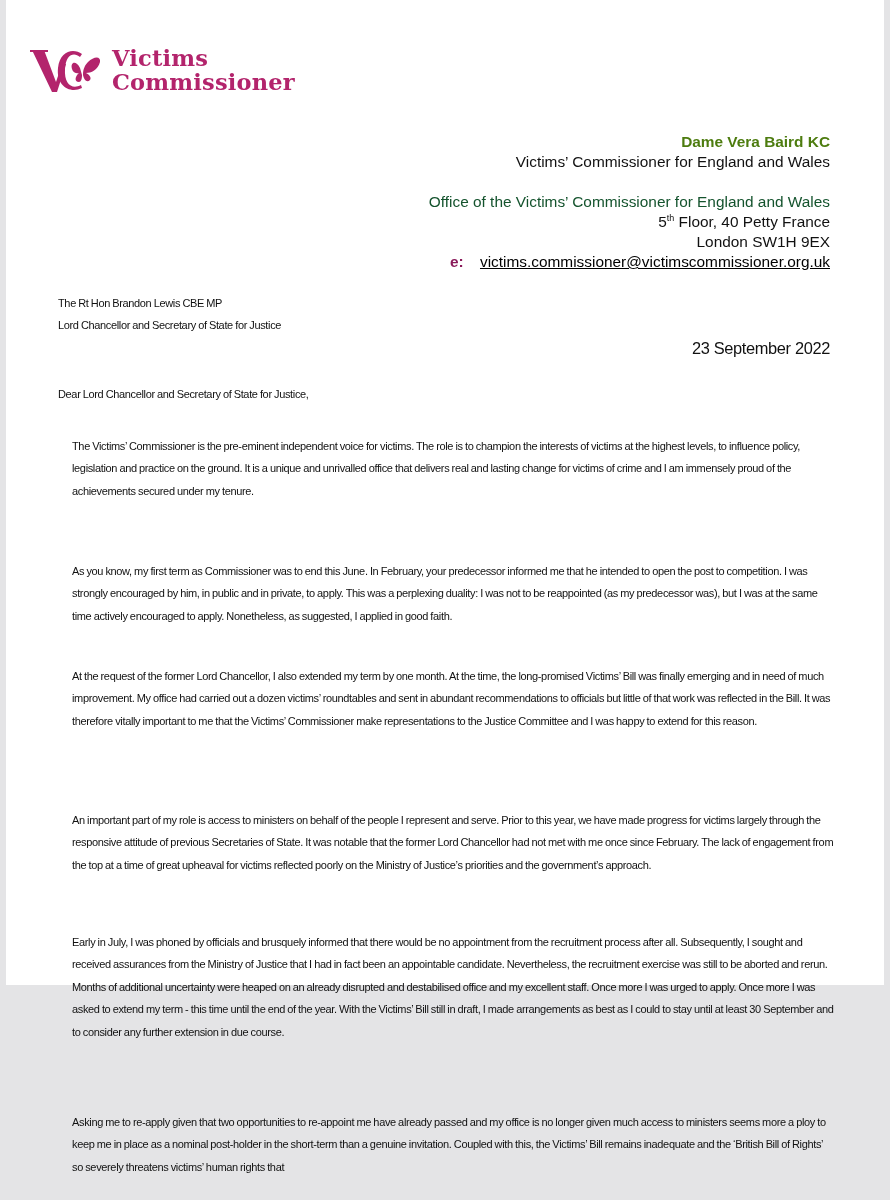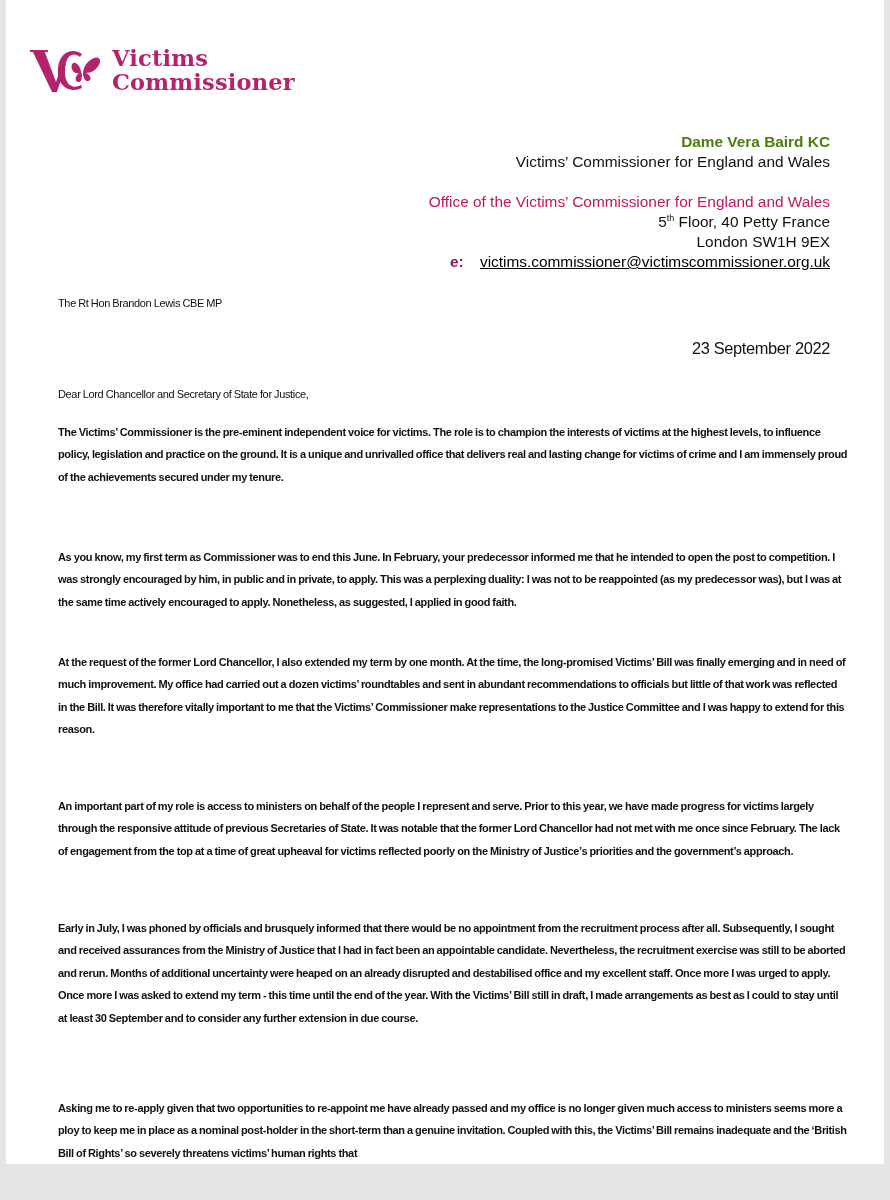--- a/index.html
+++ b/index.html
@@ -13,21 +13,21 @@
       position: relative;
       overflow: hidden;
       font-family: "Liberation Sans", sans-serif;
       color: #111;
     }
     .page {
       position: absolute;
       left: 6px;
       top: 0;
       width: 878px;
-      height: 1164px;
+      height: 985px;
       background: #ffffff;
     }
     .logo {
       position: absolute;
       left: 24px;
       top: 40px;
       height: 60px;
       display: flex;
       align-items: center;
     }
@@ -56,21 +56,21 @@
     .sender .name {
       color: #4d7c0f;
       font-weight: bold;
     }
     .sender .role {
       font-weight: normal;
       color: #111;
     }
     .sender .addr {
       margin-top: 20px;
-      color: #be185d;
+      color: #14532d;
     }
     .sender sup {
       font-size: 9px;
       vertical-align: 6px;
       line-height: 0;
     }
     .sender .email-label {
       color: #8a1a5a;
       font-weight: bold;
     }
@@ -98,21 +98,21 @@
       line-height: 22px;
       letter-spacing: -0.35px;
     }
     .salutation { top: 383px; }
     .p1 { top: 421px; }
     .p2 { top: 546px; }
     .p3 { top: 651px; }
     .p4 { top: 795px; }
     .p5 { top: 917px; }
     .p6 { top: 1097px; }
-    .text p { margin: 0; font-weight: bold; }
+    .text p { margin: 14px; }
   </style>
 </head>
 <body>
 
 <div class="page">
 
   <div class="logo">
     <svg class="logo-mark" viewBox="0 0 76 56">
 
       <path d="M2 8 L14 8 L26 40 L32 22 L36 22 L27 50 L22 50 Z" fill="#b3246c"></path>
@@ -136,20 +136,21 @@
     <div><span>5</span><sup>th</sup><span> Floor, 40 Petty France</span></div>
     <div>London SW1H 9EX</div>
     <div>
       <span class="email-label">e:</span>
       <a>victims.commissioner@victimscommissioner.org.uk</a>
     </div>
   </div>
 
   <div class="text recipient">
     <div>The Rt Hon Brandon Lewis CBE MP</div>
+    <div>Lord Chancellor and Secretary of State for Justice</div>
   </div>
 
   <div class="date">23 September 2022</div>
 
   <div class="text salutation">Dear Lord Chancellor and Secretary of State for Justice,</div>
 
   <div class="text p1">
       <p>The Victims’ Commissioner is the pre-eminent independent voice for victims. The role is to champion the interests of victims at the highest levels, to influence policy, legislation and practice on the ground. It is a unique and unrivalled office that delivers real and lasting change for victims of crime and I am immensely proud of the achievements secured under my tenure.</p>
     </div>
   <div class="text p2">

